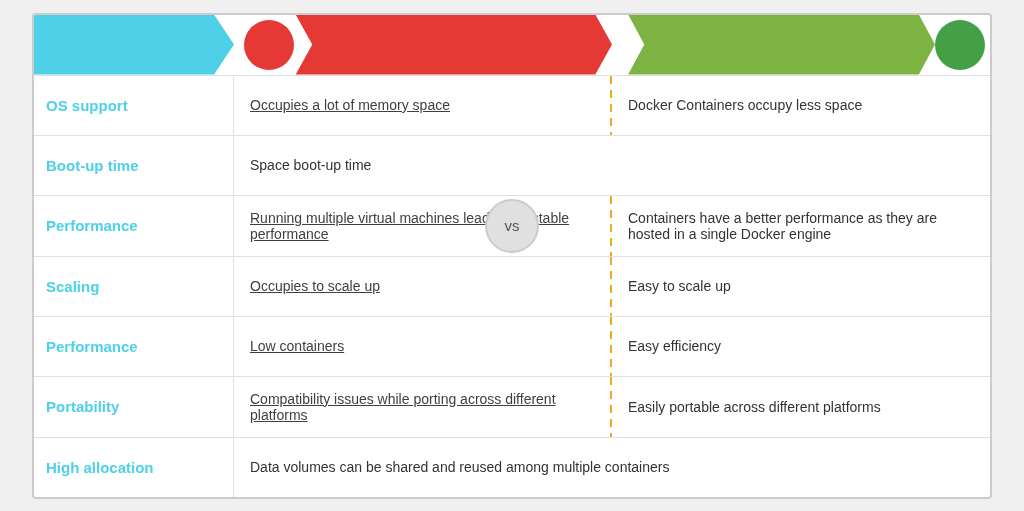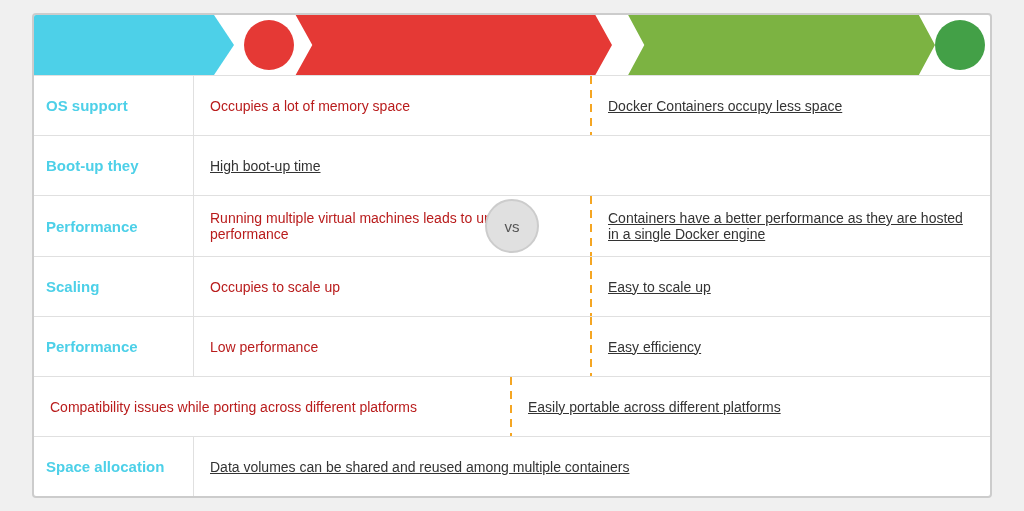--- a/index.html
+++ b/index.html
@@ -114,37 +114,38 @@
       flex-direction: column;
     }
     .data-row {
       display: flex;
       align-items: stretch;
       border-top: 1px solid #e0e0e0;
       min-height: 60px;
       position: relative;
     }
     .cell-criteria {
-      width: 160px;
+      width: 200px;
       padding: 14px 12px;
       color: #4dd0e8;
       font-size: 15px;
       font-weight: bold;
       display: flex;
       align-items: center;
       border-right: 1px solid #e0e0e0;
     }
     .cell-vm {
       flex: 1;
       padding: 14px 16px;
       font-size: 14px;
-      color: #b91c1c;
+      color: #404040;
       display: flex;
       align-items: center;
       position: relative;
+      text-decoration: underline;
     }
     .cell-vm::after {
       content: '';
       position: absolute;
       right: 0;
       top: 0;
       bottom: 0;
       width: 2px;
       background: repeating-linear-gradient(
         to bottom,
@@ -154,21 +155,20 @@
         transparent 14px
       );
     }
     .cell-docker {
       flex: 1;
       padding: 14px 16px;
       font-size: 14px;
       color: #333;
       display: flex;
       align-items: center;
-      text-decoration: underline;
     }
     .vs-badge {
       position: absolute;
       left: 50%;
       top: 50%;
       transform: translate(-50%, -50%);
       width: 54px;
       height: 54px;
       background: #e0e0e0;
       border-radius: 50%;
@@ -208,41 +208,42 @@
       </div>
     </div>
   </div>
   <div class="content-area" id="content-area">
   <div class="data-row">
         <div class="cell-criteria">OS support</div>
         <div class="cell-vm">Occupies a lot of memory space</div>
         <div class="cell-docker">Docker Containers occupy less space</div>
       </div>
       <div class="data-row">
-        <div class="cell-criteria">Boot-up they</div>
-        <div class="cell-docker">High boot-up time</div>
+        <div class="cell-criteria">Boot-up time</div>
+        <div class="cell-docker">Space boot-up time</div>
       </div>
       <div class="data-row">
         <div class="cell-criteria">Performance</div>
         <div class="cell-vm">Running multiple virtual machines leads to unstable performance</div>
         <div class="cell-docker">Containers have a better performance as they are hosted in a single Docker engine</div>
         <div class="vs-badge">vs</div>
       </div>
       <div class="data-row">
         <div class="cell-criteria">Scaling</div>
         <div class="cell-vm">Occupies to scale up</div>
         <div class="cell-docker">Easy to scale up</div>
       </div>
       <div class="data-row">
         <div class="cell-criteria">Performance</div>
-        <div class="cell-vm">Low performance</div>
+        <div class="cell-vm">Low containers</div>
         <div class="cell-docker">Easy efficiency</div>
       </div>
       <div class="data-row">
+        <div class="cell-criteria">Portability</div>
         <div class="cell-vm">Compatibility issues while porting across different platforms</div>
         <div class="cell-docker">Easily portable across different platforms</div>
       </div>
       <div class="data-row">
-        <div class="cell-criteria">Space allocation</div>
+        <div class="cell-criteria">High allocation</div>
         <div class="cell-docker">Data volumes can be shared and reused among multiple containers</div>
       </div>
     </div>
 </div>
 
 </body></html>

